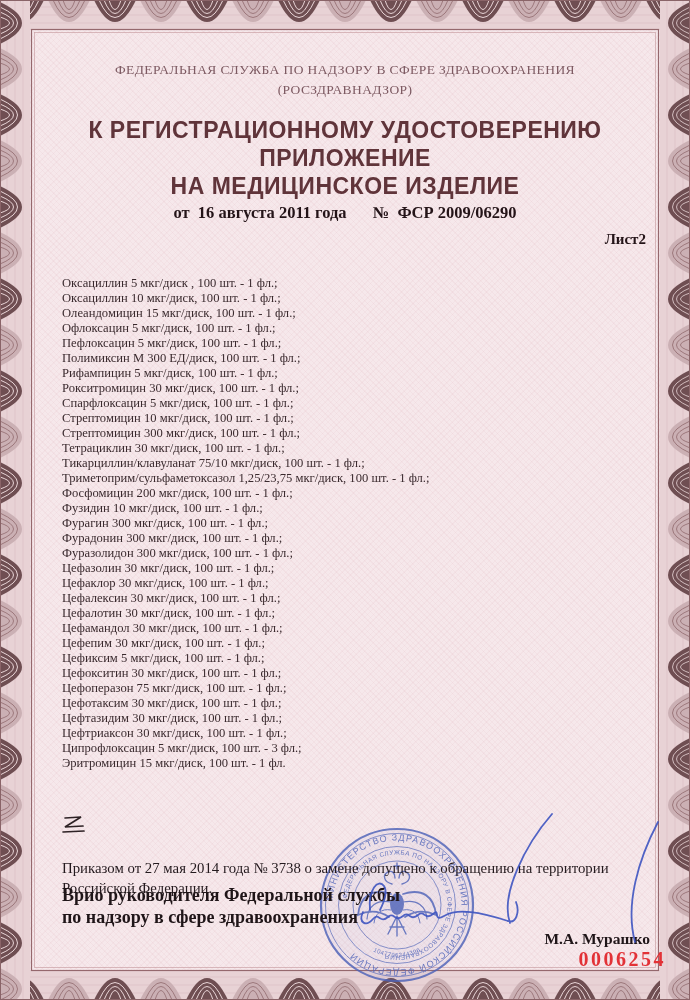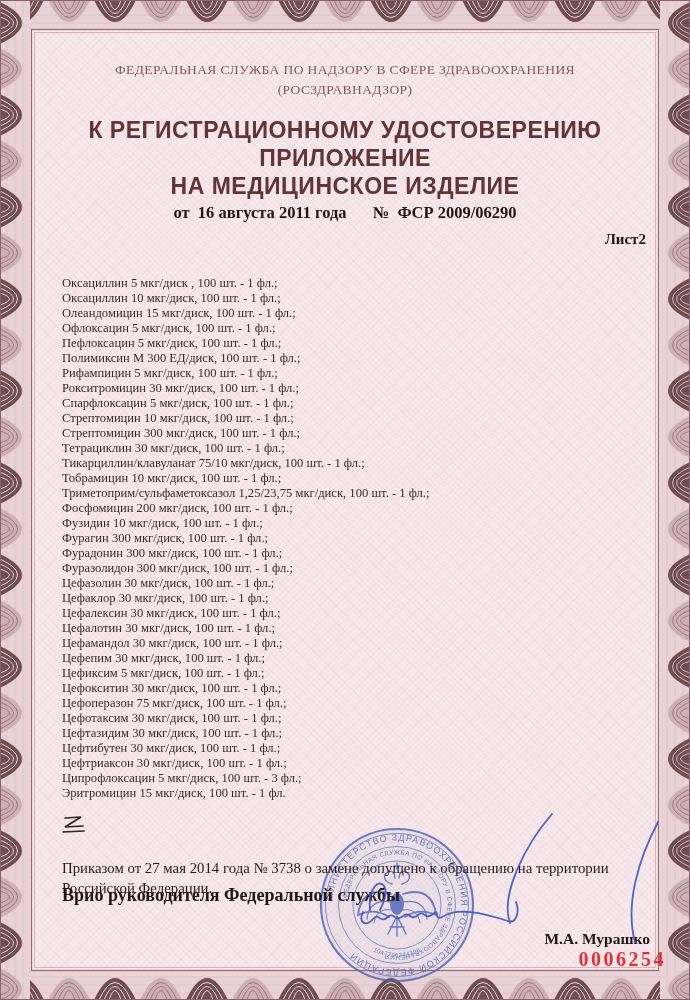--- a/index.html
+++ b/index.html
@@ -107,39 +107,37 @@
       <div>Офлоксацин 5 мкг/диск, 100 шт. - 1 фл.;</div>
       <div>Пефлоксацин 5 мкг/диск, 100 шт. - 1 фл.;</div>
       <div>Полимиксин М 300 ЕД/диск, 100 шт. - 1 фл.;</div>
       <div>Рифампицин 5 мкг/диск, 100 шт. - 1 фл.;</div>
       <div>Рокситромицин 30 мкг/диск, 100 шт. - 1 фл.;</div>
       <div>Спарфлоксацин 5 мкг/диск, 100 шт. - 1 фл.;</div>
       <div>Стрептомицин 10 мкг/диск, 100 шт. - 1 фл.;</div>
       <div>Стрептомицин 300 мкг/диск, 100 шт. - 1 фл.;</div>
       <div>Тетрациклин 30 мкг/диск, 100 шт. - 1 фл.;</div>
       <div>Тикарциллин/клавуланат 75/10 мкг/диск, 100 шт. - 1 фл.;</div>
-      <div>Тобрамицин 10 мкг/диск, 100 шт. - 1 фл.;</div>
       <div>Триметоприм/сульфаметоксазол 1,25/23,75 мкг/диск, 100 шт. - 1 фл.;</div>
       <div>Фосфомицин 200 мкг/диск, 100 шт. - 1 фл.;</div>
       <div>Фузидин 10 мкг/диск, 100 шт. - 1 фл.;</div>
       <div>Фурагин 300 мкг/диск, 100 шт. - 1 фл.;</div>
       <div>Фурадонин 300 мкг/диск, 100 шт. - 1 фл.;</div>
       <div>Фуразолидон 300 мкг/диск, 100 шт. - 1 фл.;</div>
       <div>Цефазолин 30 мкг/диск, 100 шт. - 1 фл.;</div>
       <div>Цефаклор 30 мкг/диск, 100 шт. - 1 фл.;</div>
       <div>Цефалексин 30 мкг/диск, 100 шт. - 1 фл.;</div>
       <div>Цефалотин 30 мкг/диск, 100 шт. - 1 фл.;</div>
       <div>Цефамандол 30 мкг/диск, 100 шт. - 1 фл.;</div>
       <div>Цефепим 30 мкг/диск, 100 шт. - 1 фл.;</div>
       <div>Цефиксим 5 мкг/диск, 100 шт. - 1 фл.;</div>
       <div>Цефокситин 30 мкг/диск, 100 шт. - 1 фл.;</div>
       <div>Цефоперазон 75 мкг/диск, 100 шт. - 1 фл.;</div>
       <div>Цефотаксим 30 мкг/диск, 100 шт. - 1 фл.;</div>
       <div>Цефтазидим 30 мкг/диск, 100 шт. - 1 фл.;</div>
-      <div>Цефтибутен 30 мкг/диск, 100 шт. - 1 фл.;</div>
       <div>Цефтриаксон 30 мкг/диск, 100 шт. - 1 фл.;</div>
       <div>Ципрофлоксацин 5 мкг/диск, 100 шт. - 3 фл.;</div>
       <div>Эритромицин 15 мкг/диск, 100 шт. - 1 фл.</div>
     </div>
 
   <svg class="abs end-mark" width="28" height="22">
     <path d="M5,3 L21,2 L5,12 L23,11 M3,17 L24,16" stroke="#2e2225" stroke-width="1.7" fill="none" stroke-linecap="round"></path>
   </svg>
 
   <svg id="stamp-svg" class="abs" width="170" height="170" viewBox="0 0 170 170">
@@ -176,20 +174,21 @@
         <ellipse cx="85" cy="84" rx="7" ry="11" fill="#4d62b8" stroke="none"></ellipse>
         <path d="M85,96 L76,114 M85,96 L85,116 M85,96 L94,114 M78,107 L92,107" stroke-width="1.4"></path>
       </g>
     </g>
   </svg>
 
   <div class="abs note">Приказом от 27 мая 2014 года № 3738 о замене допущено к обращению на территории Российской Федерации.</div>
 
   <div class="abs sig">
     <div>Врио руководителя Федеральной службы</div>
+    <div>по надзору в сфере здравоохранения</div>
   </div>
   <div class="abs name">М.А. Мурашко</div>
 
   <svg id="signature-svg" class="abs" width="340" height="180">
     <g stroke="#3f55c1" stroke-width="1.8" fill="none" stroke-linecap="round" opacity="0.9">
       <path d="M30,120 C28,100 38,88 44,96 C48,102 44,112 40,120"></path>
       <path d="M23,122 C18,133 26,137 33,129 C39,122 40,134 48,127 C54,121 55,133 63,126 C69,120 70,132 78,125 C84,119 85,131 93,124 C101,117 92,133 104,126 C118,118 140,122 168,131"></path>
       <path d="M168,131 C176,134 180,122 176,112"></path>
       <path d="M170,133 C160,105 185,55 212,24"></path>
       <path d="M295,152 C285,115 298,70 318,32"></path>

